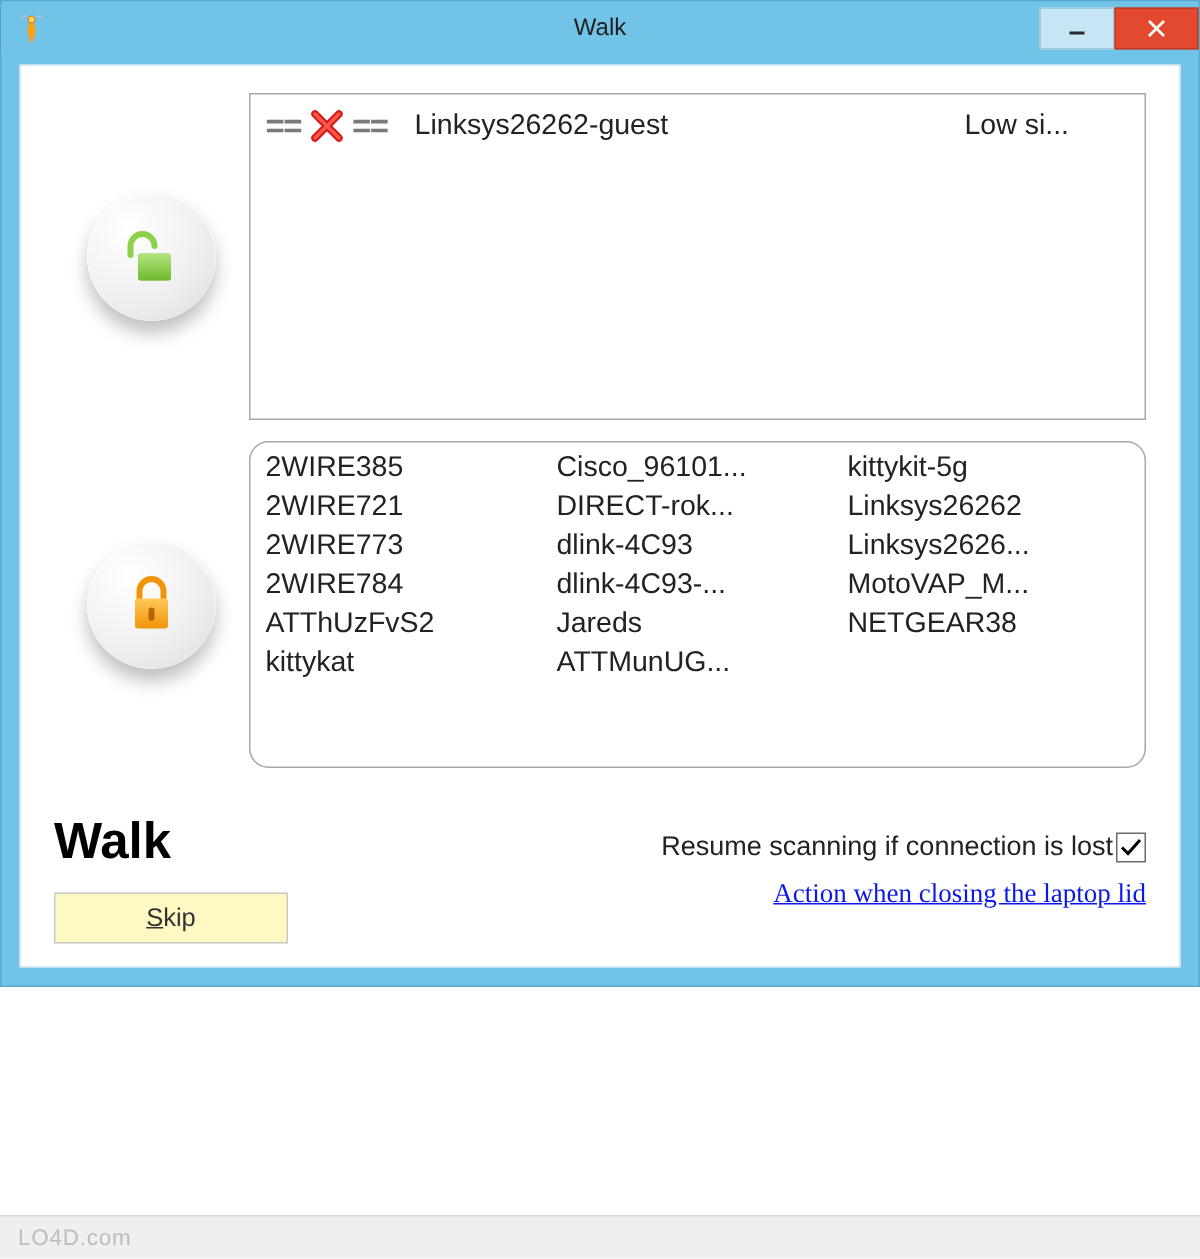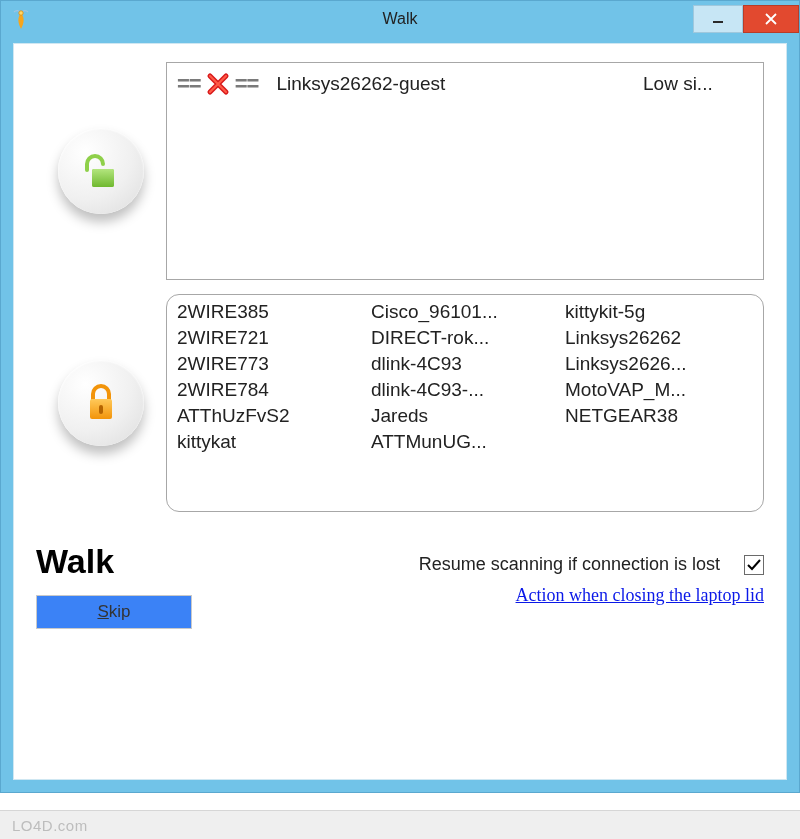--- a/index.html
+++ b/index.html
@@ -8,21 +8,21 @@
     font-family: "Segoe UI", Tahoma, sans-serif;
     font-size: 15px;
     background: #fff;
     width: 800px;
     height: 839px;
     overflow: hidden;
     color: #000;
   }
   .window {
     width: 800px;
-    height: 793px;
+    height: 658px;
     background: #71c3e8;
     border: 1px solid #5aa8cf;
     position: relative;
   }
   .titlebar {
     height: 36px;
     display: flex;
     align-items: center;
     background: #71c3e8;
     position: relative;
@@ -148,41 +148,41 @@
   .mode-title {
     font-size: 34px;
     font-weight: 700;
     color: #000;
     margin: 0;
   }
   .skip-btn {
     margin-top: 14px;
     width: 156px;
     height: 34px;
-    background: #3b82f6;
+    background: #fef9c3;
     border: 1px solid #c9c9c9;
     display: flex;
     align-items: center;
     justify-content: center;
     font-size: 17px;
     color: #333;
     cursor: pointer;
   }
   .skip-btn .u { text-decoration: underline; }
   .bottom-right {
     margin-left: auto;
     text-align: right;
     font-size: 18px;
     color: #222;
   }
   .resume-row {
     display: flex;
     align-items: center;
     justify-content: flex-end;
-    gap: 24px;
+    gap: 2px;
     margin-bottom: 10px;
     margin-top: 12px;
   }
   .chk {
     width: 20px;
     height: 20px;
     border: 1px solid #6a6a6a;
     display: flex;
     align-items: center;
     justify-content: center;

